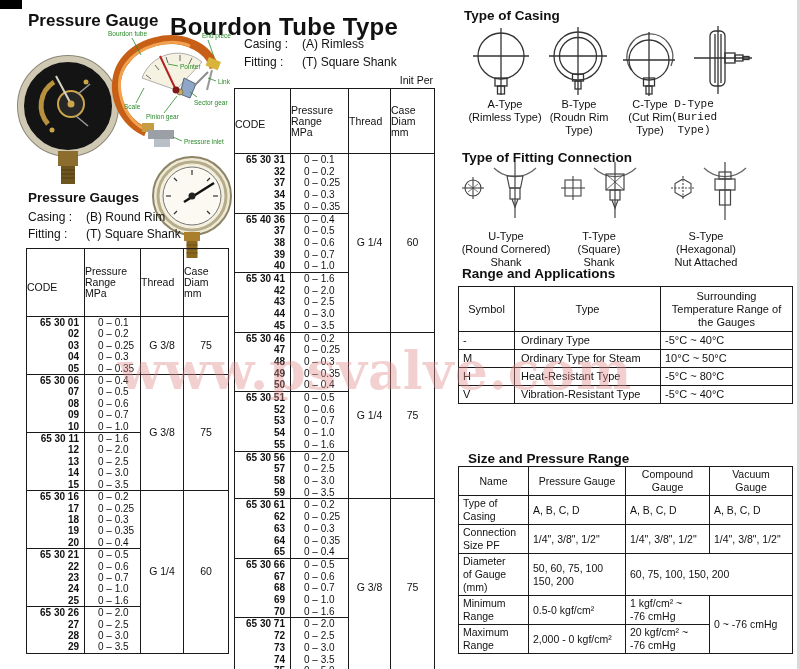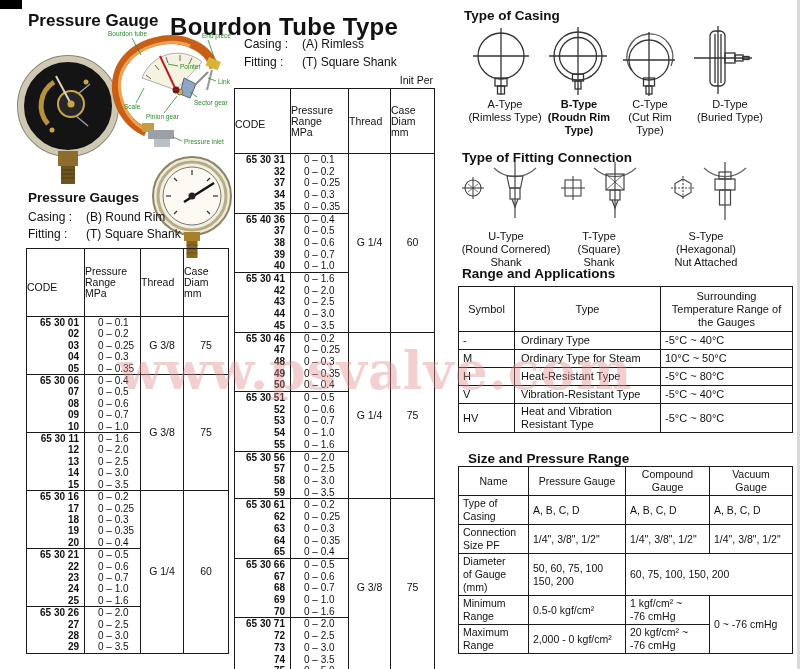--- a/index.html
+++ b/index.html
@@ -571,29 +571,29 @@
     <rect x="37" y="27" width="10" height="10"></rect>
       <rect x="47" y="29" width="8" height="6"></rect>
       <rect x="55" y="30.5" width="6" height="3"></rect>
   </svg>
 </div>
 
 <div class="abs type-label" style="left:462px;top:98px;width:86px;">
   <div>A-Type</div>
   <div>(Rimless Type)</div>
 </div>
-<div class="abs type-label" style="left:539px;top:98px;width:80px;font-weight:bold;">
+<div class="abs type-label" style="left:539px;top:98px;width:80px;">
   <div>B-Type</div>
   <div>(Roudn Rim Type)</div>
 </div>
 <div class="abs type-label" style="left:615px;top:98px;width:70px;">
   <div>C-Type</div>
   <div>(Cut Rim Type)</div>
 </div>
-<div class="abs type-label" style="left:694px;top:98px;width:72px;">
+<div class="abs type-label" style="left:658px;top:98px;width:72px;font-family:Liberation Mono, monospace;">
   <div>D-Type</div>
   <div>(Buried Type)</div>
 </div>
 
 <div class="abs sec-head" id="fitting-head">Type of Fitting Connection</div>
 
 <div class="abs icn" style="left:461px;top:176px;">
   <svg width="24" height="24" viewBox="0 0 24 24" fill="none" stroke="#444" stroke-width="1.1">
     <circle cx="12" cy="12" r="8"></circle>
       <line x1="1" y1="12" x2="23" y2="12"></line>
@@ -687,25 +687,20 @@
       </tr>
     <tr class="r1">
         <td>H</td>
         <td class="t-type">Heat-Resistant Type</td>
         <td>-5°C ~ 80°C</td>
       </tr>
     <tr class="r1">
         <td>V</td>
         <td class="t-type">Vibration-Resistant Type</td>
         <td>-5°C ~ 40°C</td>
-      </tr>
-    <tr>
-        <td>HV</td>
-        <td class="t-type">Heat and Vibration Resistant Type</td>
-        <td>-5°C ~ 80°C</td>
       </tr>
   </tbody>
 </table>
 
 <div class="abs sec-head" id="size-head">Size and Pressure Range</div>
 <table class="abs box" id="size-table">
   <colgroup>
       <col style="width:70px">
       <col style="width:97px">
       <col style="width:84px">

